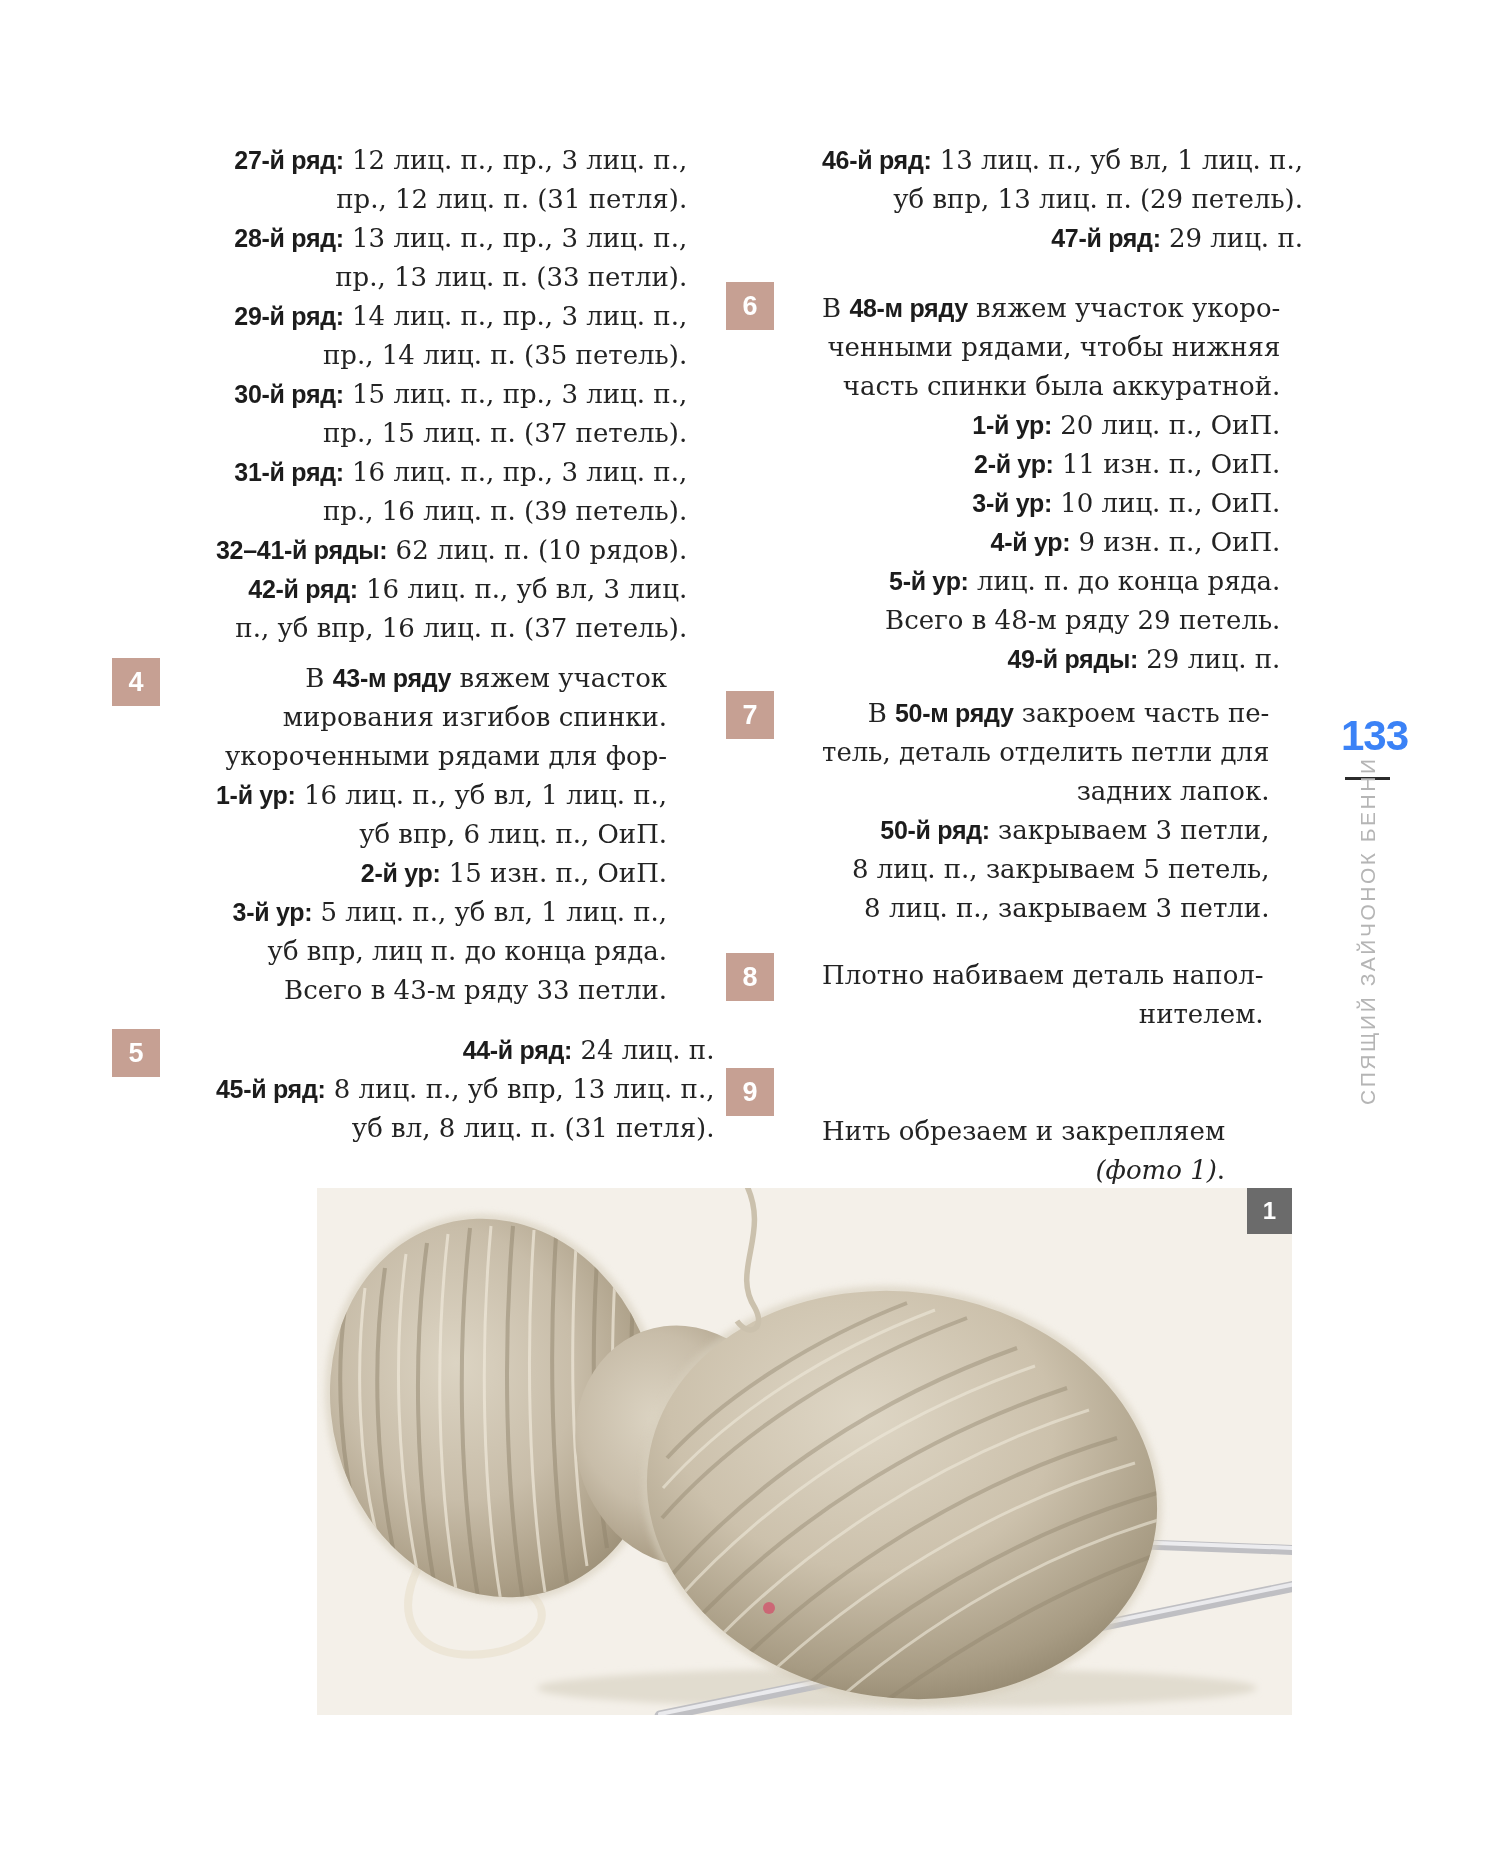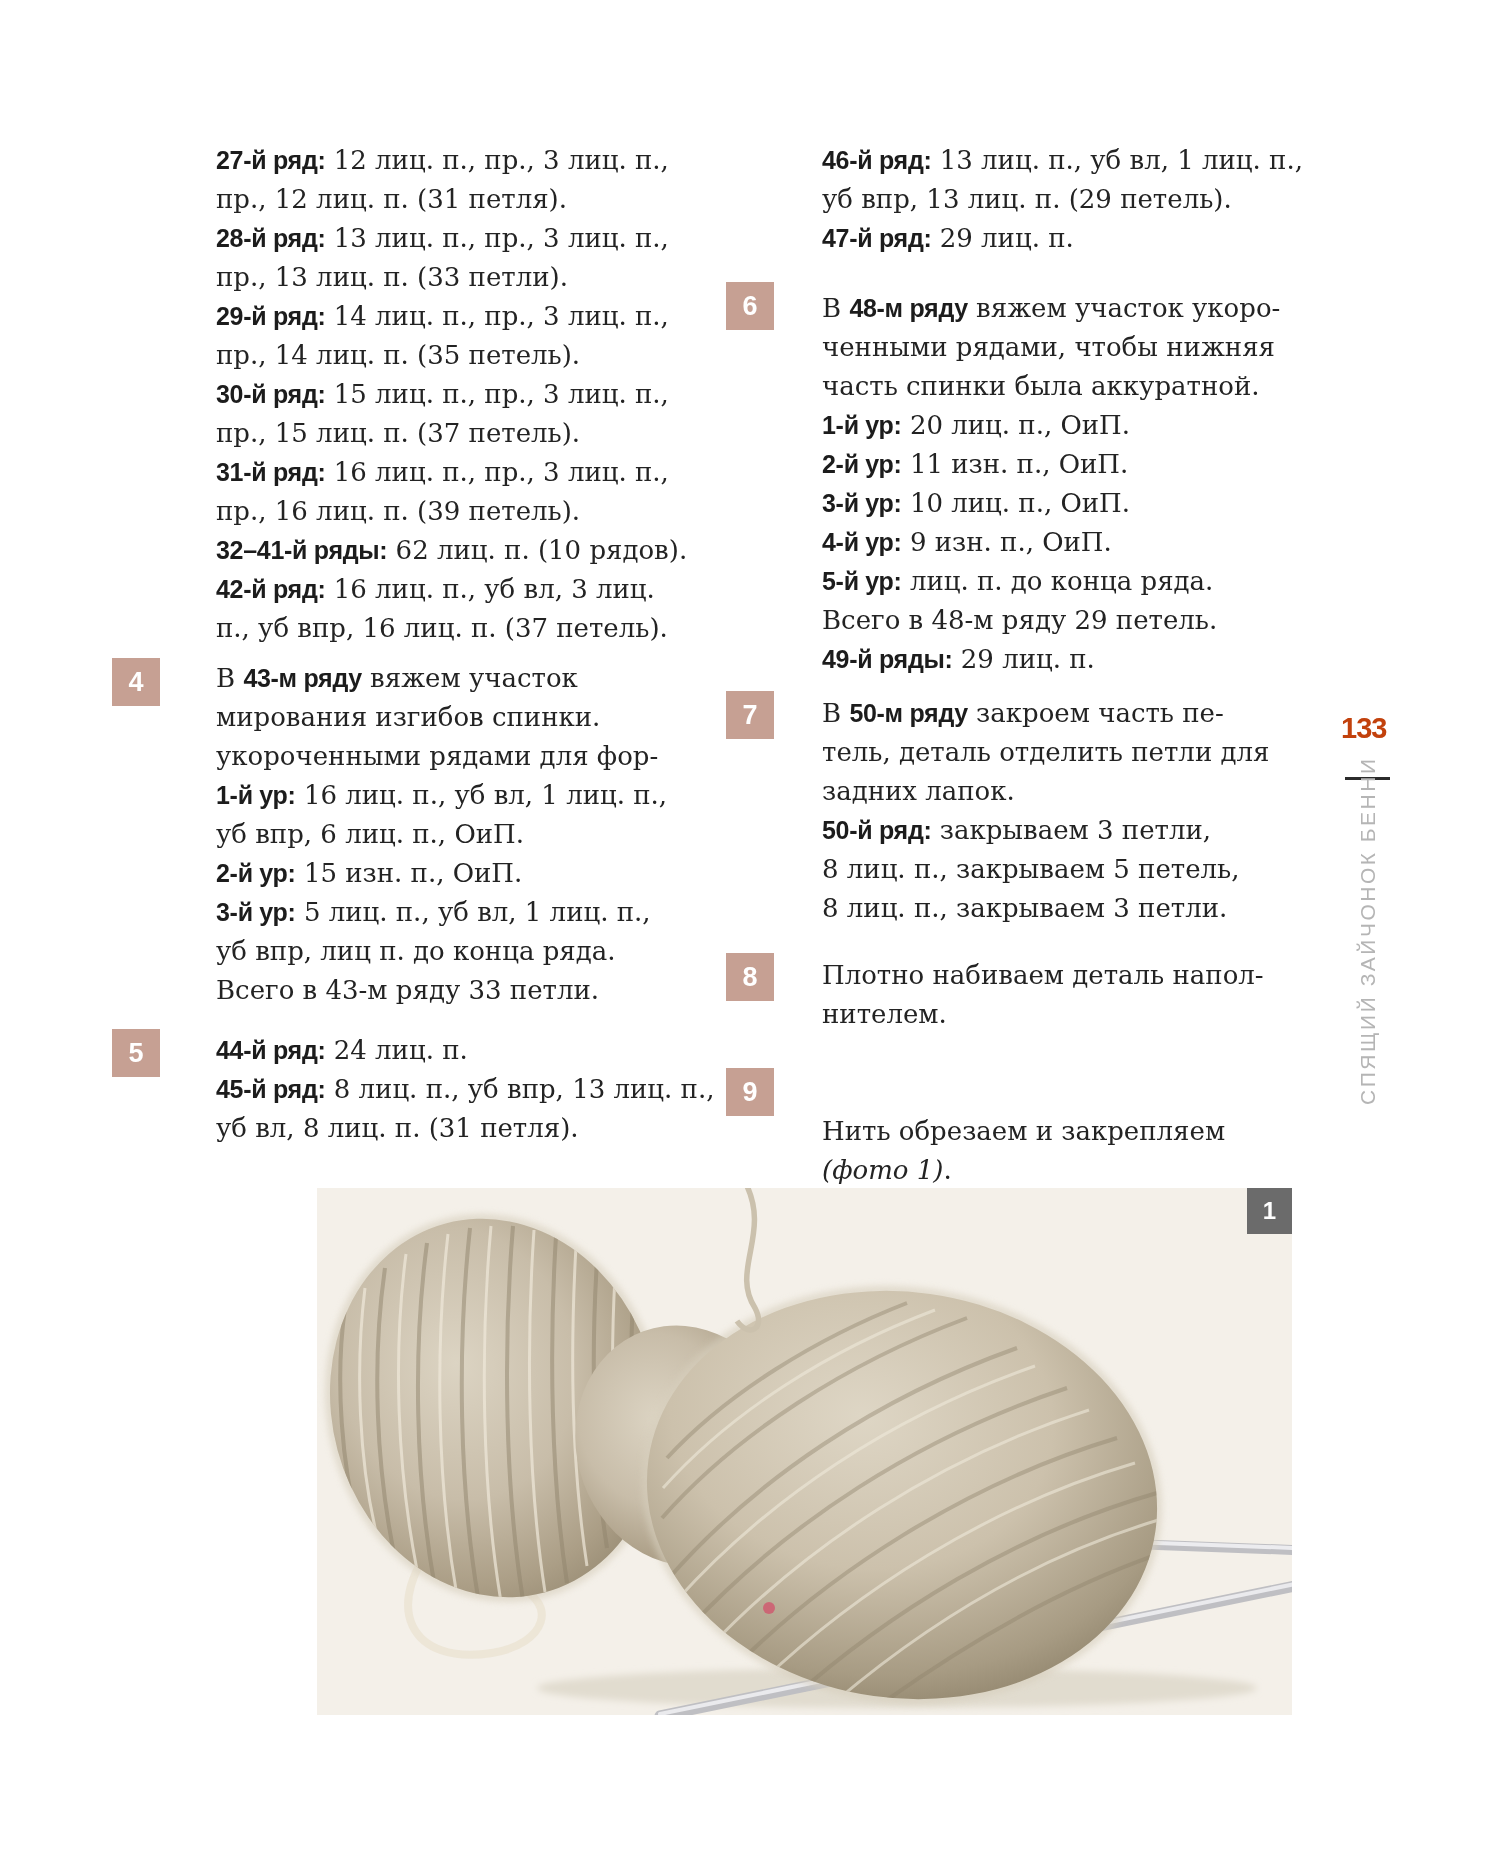--- a/index.html
+++ b/index.html
@@ -1,26 +1,26 @@
 <!DOCTYPE html>
 <html><head>
 <meta charset="utf-8">
 <style>
   html,body{margin:0;padding:0;}
   #page{position:relative;width:1500px;height:1856px;background:#ffffff;overflow:hidden;
         font-family:"DejaVu Serif", serif;color:#222222;}
-  .tblock{position:absolute;font-size:26px;line-height:39px;color:#232323;}
+  .tblock{position:absolute;font-size:26px;line-height:39px;color:#232323;text-align:right;}
   .ln{white-space:nowrap;height:39px;}
   .sb{font-family:"Liberation Sans", sans-serif;font-weight:700;font-size:25px;color:#1c1c1c;letter-spacing:-0.3px;}
   .it{font-style:italic;}
   .badge{position:absolute;width:48px;height:48px;background:#c6a093;color:#ffffff;
          font-family:"Liberation Sans", sans-serif;font-weight:700;font-size:27px;
          display:flex;align-items:center;justify-content:center;}
   #pagenum{position:absolute;left:1341px;top:712px;font-family:"Liberation Sans", sans-serif;
-           font-weight:700;font-size:29px;letter-spacing:-1px;color:#c2410c;}
+           font-weight:700;font-size:42px;letter-spacing:-1px;color:#3b82f6;}
   #pagenum-rule{position:absolute;left:1345px;top:777px;width:45px;height:3px;background:#2b2b2b;}
   #sidebar-title{position:absolute;left:1219px;top:942px;width:300px;height:26px;
            transform:rotate(-90deg);font-family:"Liberation Sans", sans-serif;
            font-size:21px;letter-spacing:2.5px;color:#b5b5b5;text-align:center;white-space:nowrap;}
   #photo{position:absolute;left:317px;top:1188px;width:975px;height:527px;background:#f4f0e9;}
   #photo-badge{position:absolute;top:0;right:0;width:45px;height:46px;background:#6b6b6b;
            color:#ffffff;font-family:"Liberation Sans", sans-serif;font-weight:700;font-size:24px;
            display:flex;align-items:center;justify-content:center;}
   svg{display:block;}
 </style>

